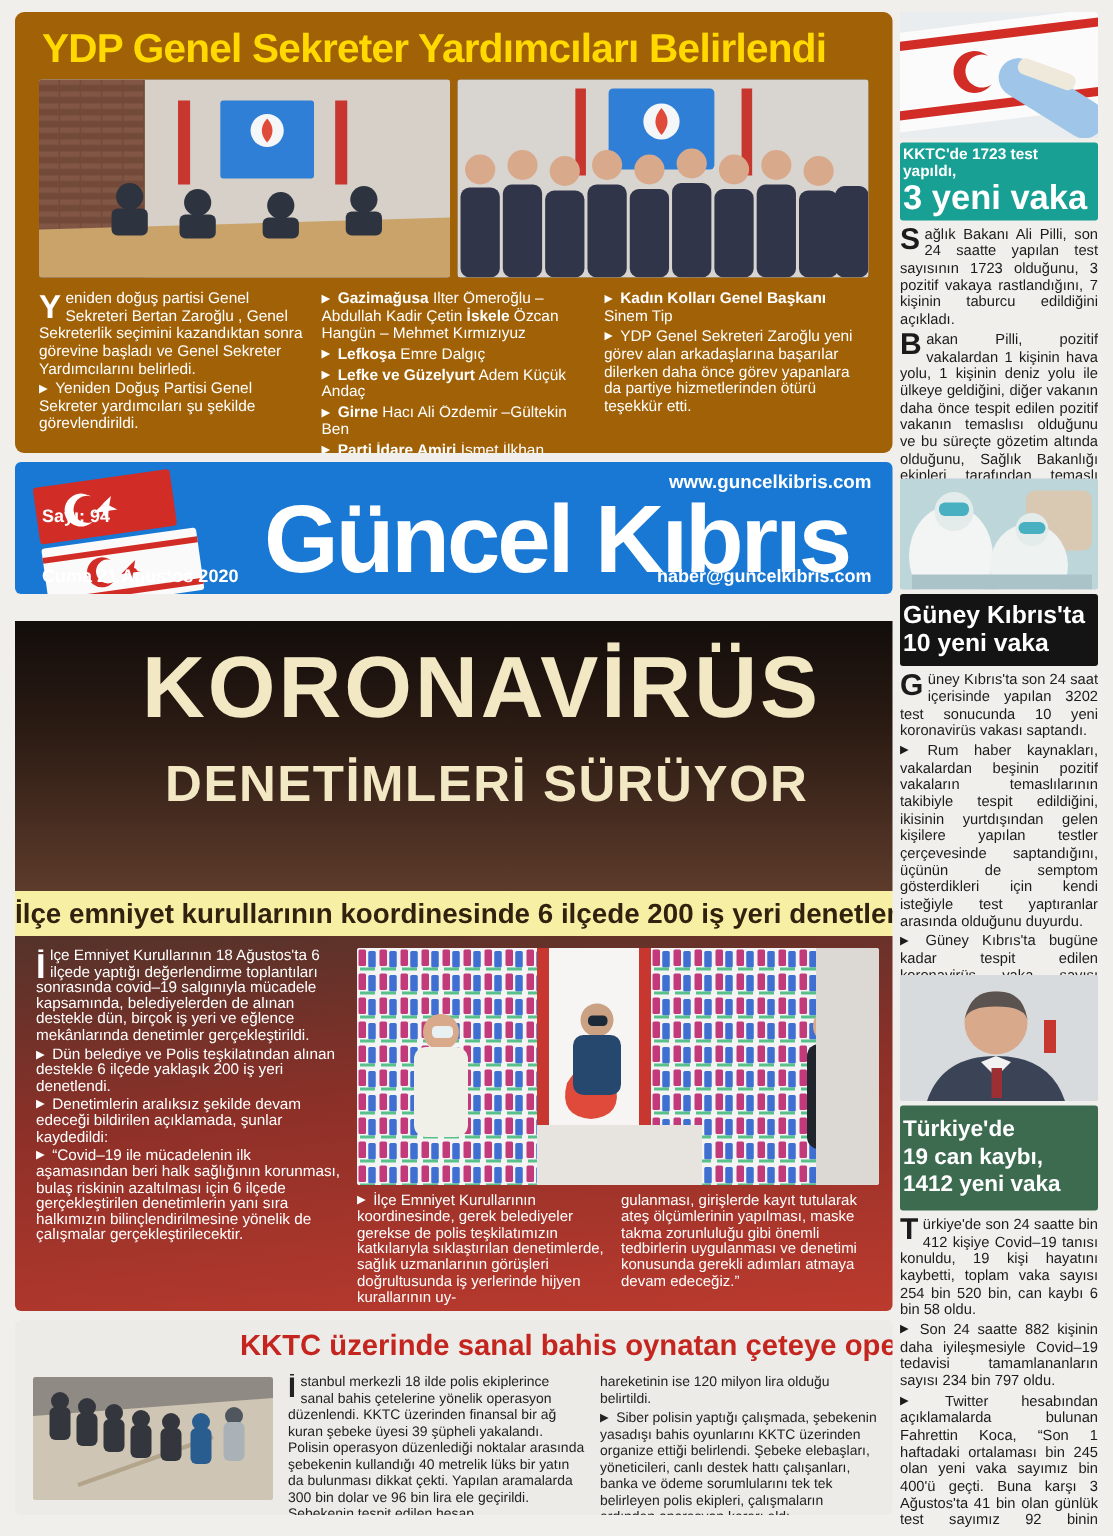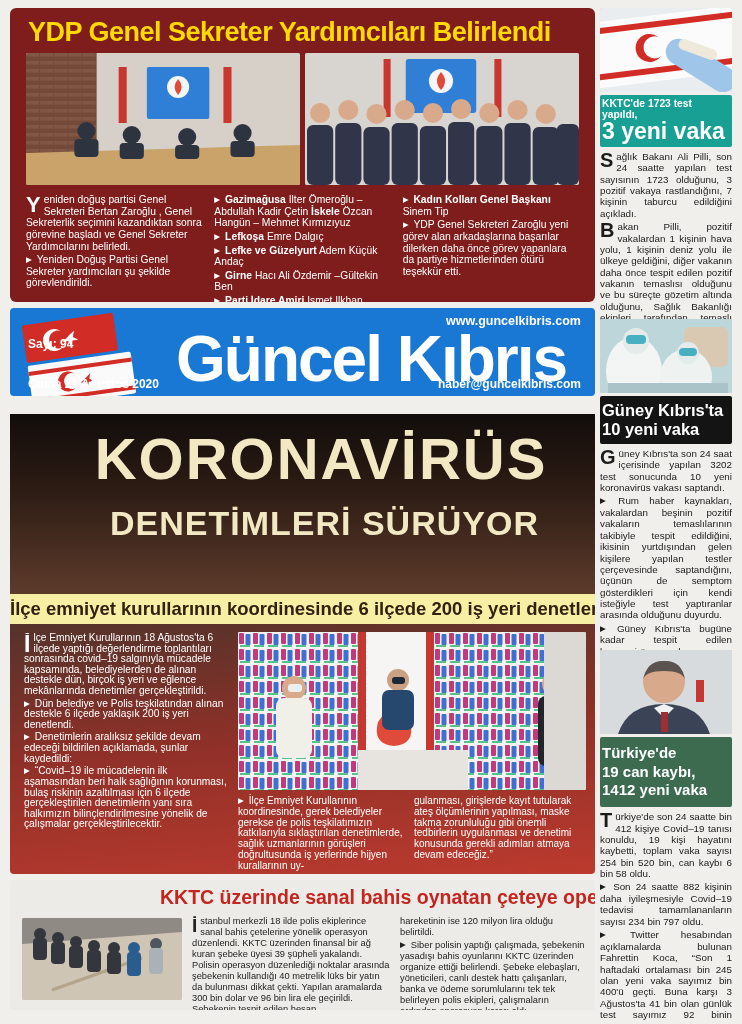--- a/index.html
+++ b/index.html
@@ -6,21 +6,21 @@
   html,body { width:742px; height:1024px; }
   body {
     position:relative;
     background:#f1efec;
     font-family:"Liberation Sans","DejaVu Sans",sans-serif;
     overflow:hidden;
   }
   .abs { position:absolute; }
 
   
-  #ydp { left:10px; top:8px; width:585px; height:294px; background:#7f1d1d; border-radius:6px; overflow:hidden; }
+  #ydp { left:10px; top:8px; width:585px; height:294px; background:#a16207; border-radius:6px; overflow:hidden; }
   .ydp-title { color:#ffd900; font-size:27px; font-weight:bold; padding:9px 0 5px 18px; letter-spacing:-0.5px; white-space:nowrap; }
   .ydp-photos { display:flex; gap:5px; padding:0 16px; height:132px; }
   .ydp-photo { flex:1; overflow:hidden; border-radius:2px; background:#99a; position:relative; }
   .ydp-photo svg { display:block; width:100%; height:100%; }
   .ydp-cols { display:flex; gap:12px; padding:9px 16px 0 16px; color:#fff; }
   .ydp-col { flex:1; font-size:10.3px; line-height:1.13; }
   .ydp-col p { overflow:hidden; margin-bottom:2px; }
 
   
   .bp::before { content:"▶"; font-size:7.5px; padding-right:5px; position:relative; top:-1px; }

